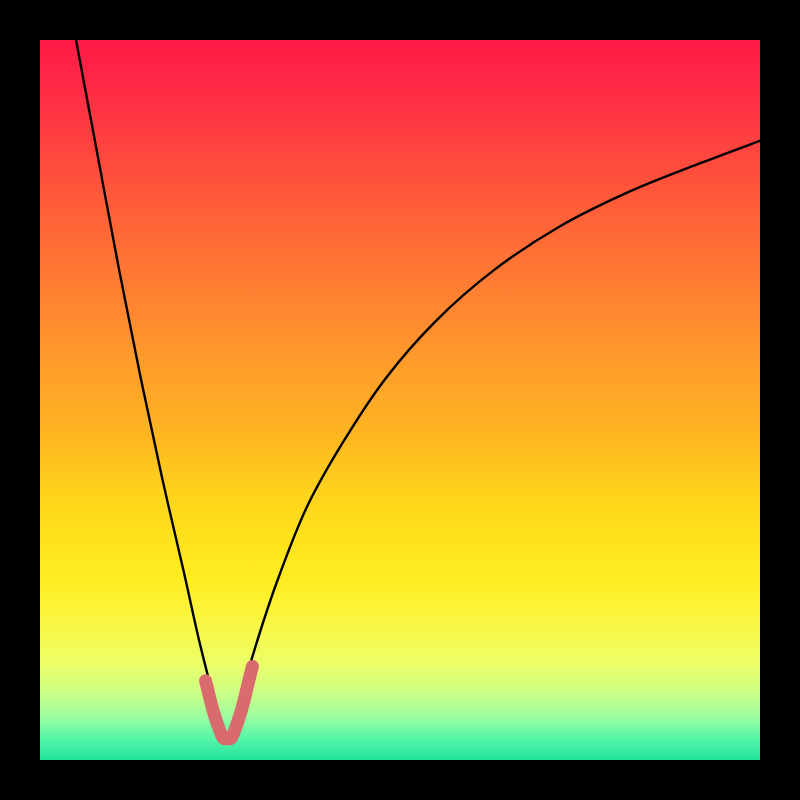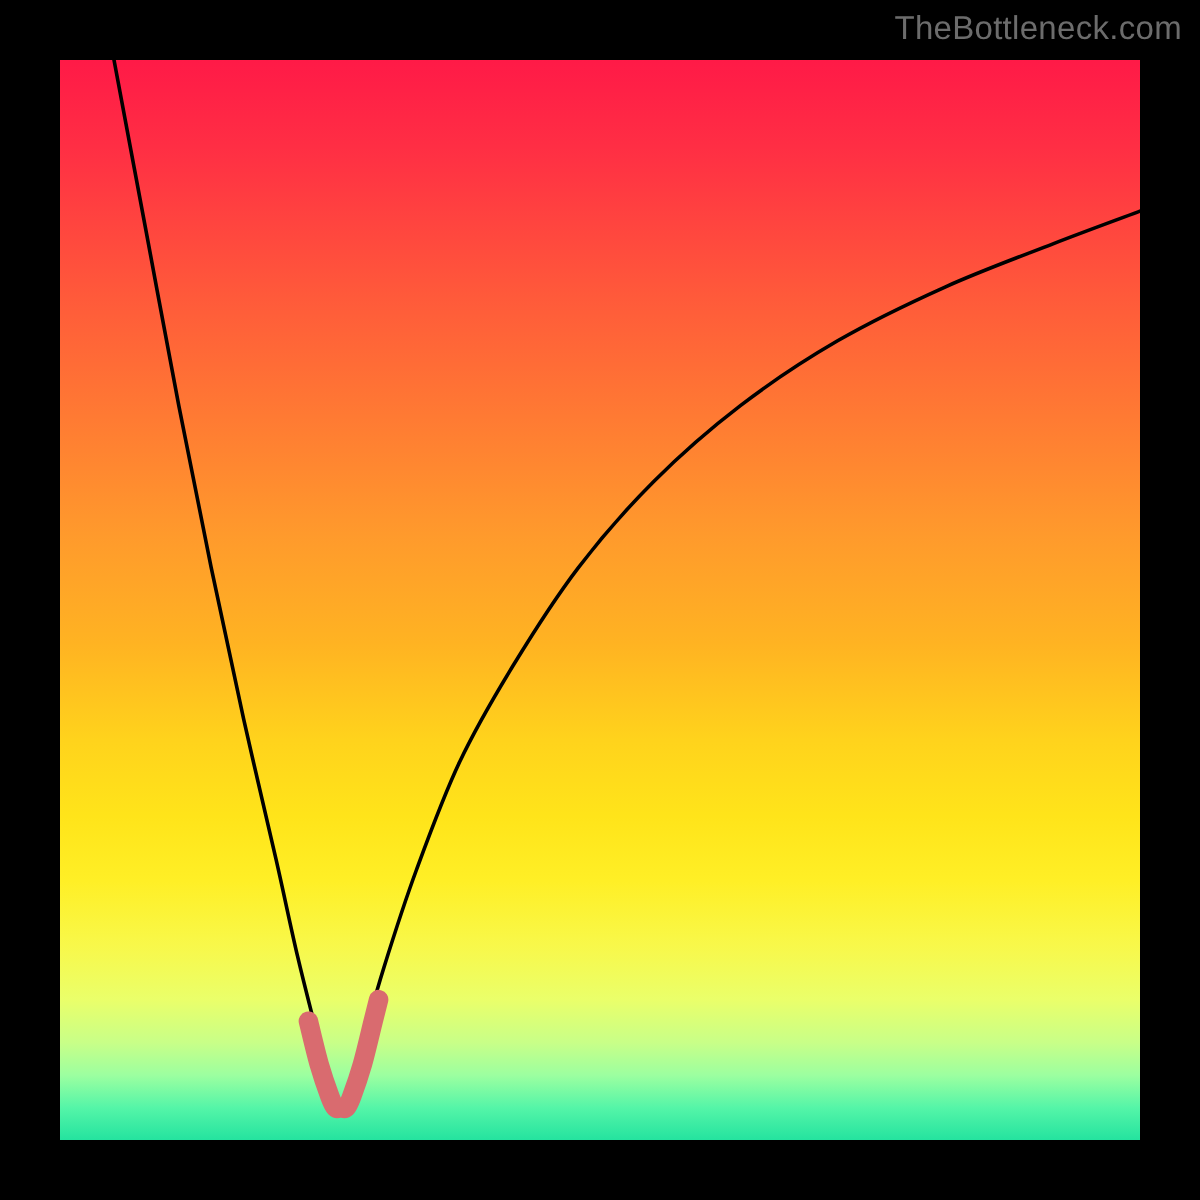--- a/index.html
+++ b/index.html
@@ -58,21 +58,20 @@
     font-size: 22px;
     letter-spacing: 0.2px;
     font-weight: 500;
   }
 </style>
 </head>
 <body>
 
 <div class="outer">
 
-  <div class="watermark">TheBottleneck.com</div>
 
   <div class="plot-area">
     <svg class="curve" viewBox="0 0 720 720" preserveAspectRatio="none">
       <path id="main-curve" fill="none" stroke="#000000" stroke-width="2.4" stroke-linecap="round" stroke-linejoin="round" d="M 36.00 0.00 C 39.60 19.20, 50.40 76.80, 57.60 115.20 C 64.80 153.60, 72.00 193.20, 79.20 230.40 C 86.40 267.60, 93.60 303.60, 100.80 338.40 C 108.00 373.20, 115.20 406.80, 122.40 439.20 C 129.60 471.60, 138.00 506.40, 144.00 532.80 C 150.00 559.20, 153.60 577.20, 158.40 597.60 C 163.20 618.00, 169.20 640.80, 172.80 655.20 C 176.40 669.60, 177.60 676.80, 180.00 684.00 C 182.40 691.20, 184.80 698.40, 187.20 698.40 C 189.60 698.40, 192.00 691.20, 194.40 684.00 C 196.80 676.80, 198.00 668.40, 201.60 655.20 C 205.20 642.00, 210.00 624.00, 216.00 604.80 C 222.00 585.60, 229.20 562.80, 237.60 540.00 C 246.00 517.20, 255.60 490.80, 266.40 468.00 C 277.20 445.20, 289.20 424.80, 302.40 403.20 C 315.60 381.60, 330.00 358.80, 345.60 338.40 C 361.20 318.00, 378.00 298.80, 396.00 280.80 C 414.00 262.80, 433.20 246.00, 453.60 230.40 C 474.00 214.80, 495.60 200.40, 518.40 187.20 C 541.20 174.00, 566.40 162.00, 590.40 151.20 C 614.40 140.40, 640.80 130.80, 662.40 122.40 C 684.00 114.00, 710.40 104.40, 720.00 100.80"></path>
       <path id="optimal-marker" fill="none" stroke="#d96b6f" stroke-width="13" stroke-linecap="round" stroke-linejoin="round" d="M 165.60 640.80 C 166.80 645.60, 170.40 661.20, 172.80 669.60 C 175.20 678.00, 178.20 686.40, 180.00 691.20 C 181.80 696.00, 182.40 697.20, 183.60 698.40 C 184.80 699.60, 186.00 698.40, 187.20 698.40 C 188.40 698.40, 189.60 699.60, 190.80 698.40 C 192.00 697.20, 192.60 696.00, 194.40 691.20 C 196.20 686.40, 199.20 678.00, 201.60 669.60 C 204.00 661.20, 207.00 648.00, 208.80 640.80 C 210.60 633.60, 211.80 628.80, 212.40 626.40"></path>
     </svg>
   </div>
 
 </div>
 

